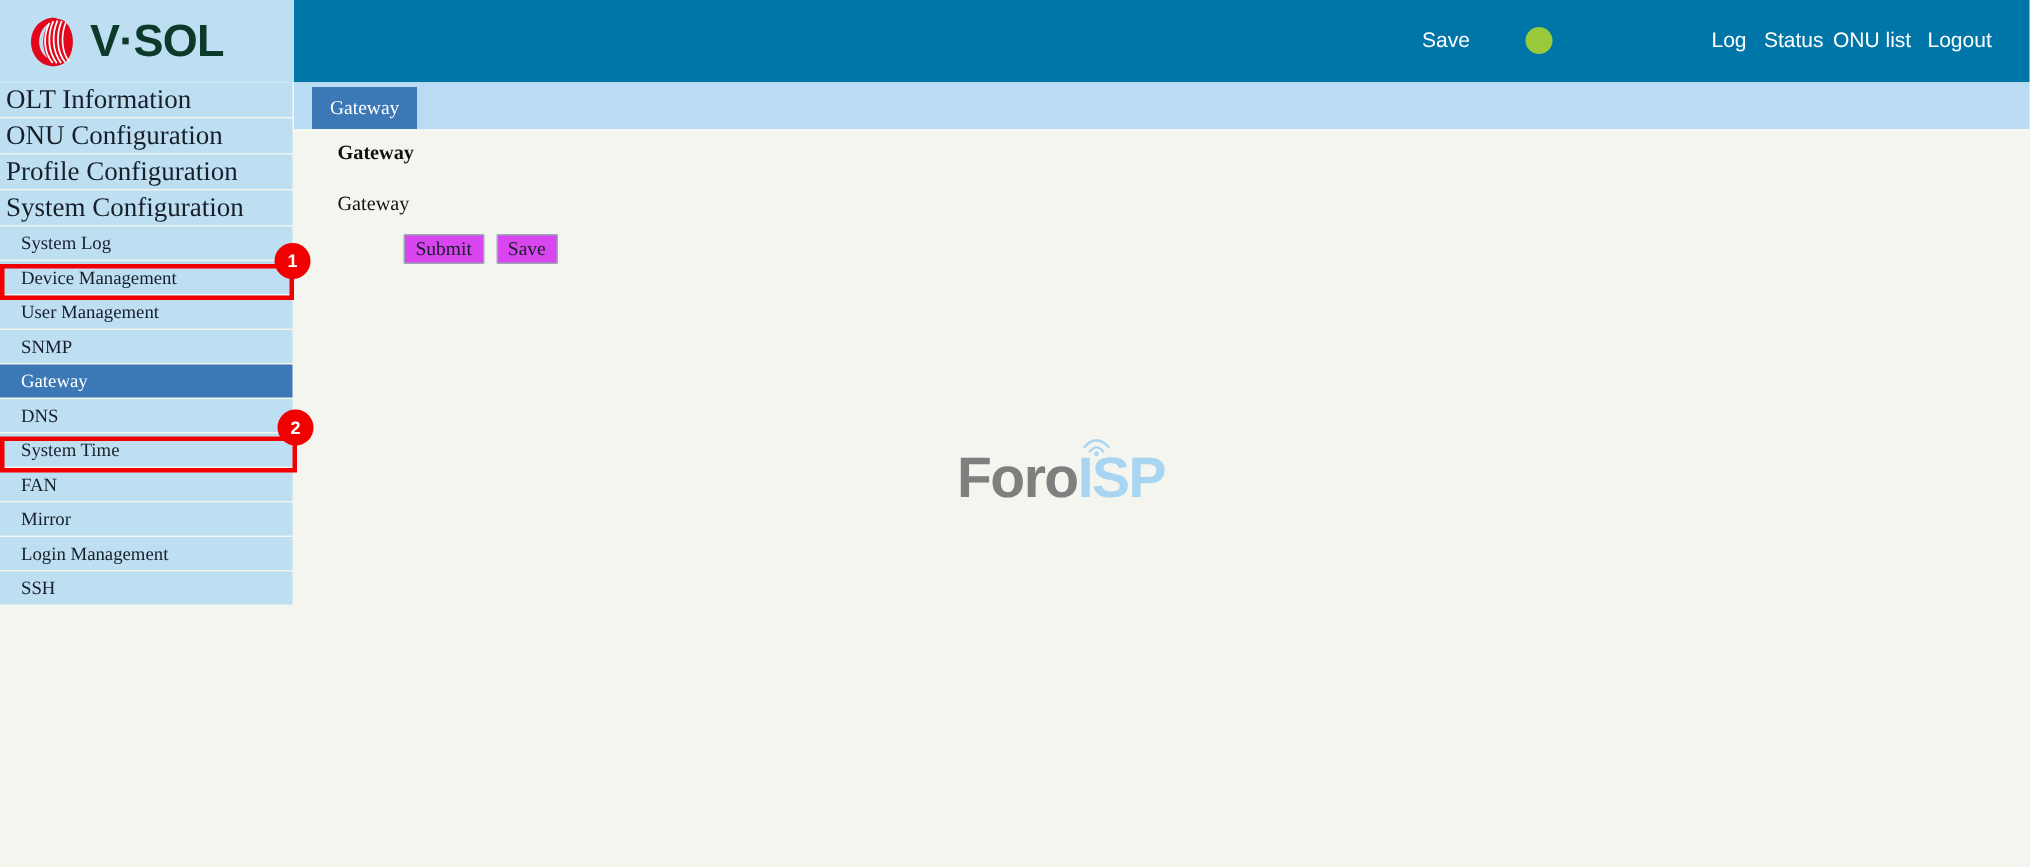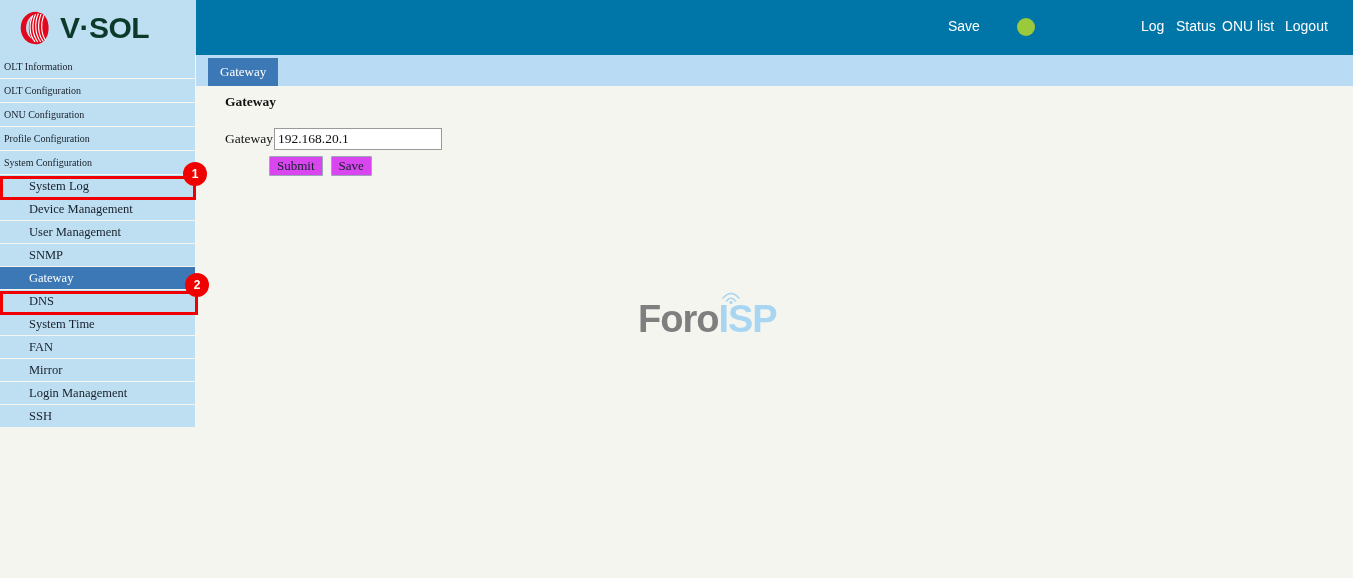--- a/index.html
+++ b/index.html
@@ -91,30 +91,30 @@
     background: #bedef2;
     color: #17202a;
     box-sizing: border-box;
     cursor: pointer;
     white-space: nowrap;
     overflow: hidden;
   }
   .nav-top {
     height: 23px;
     line-height: 23px;
-    font-size: 10px;
+    font-size: 18px;
     padding-left: 4px;
     margin-bottom: 1px;
     width: 195px;
   }
   .nav-sub {
     height: 22px;
     line-height: 22px;
     font-size: 12.5px;
-    padding-left: 29px;
+    padding-left: 14px;
     margin-bottom: 1px;
     width: 195px;
   }
   .nav-sub.selected {
     background: #3c78b5;
     color: #ffffff;
   }
 
   
   .anno-box {
@@ -281,21 +281,20 @@
     <div id="status-led"></div>
     <div class="topbar-link" id="log-link">Log</div>
     <div class="topbar-link" id="status-link">Status</div>
     <div class="topbar-link" id="onulist-link">ONU list</div>
     <div class="topbar-link" id="logout-link">Logout</div>
   </div>
 </div>
 
 <div id="sidebar">
   <div class="nav-item nav-top">OLT Information</div>
-  <div class="nav-item nav-top">OLT Configuration</div>
   <div class="nav-item nav-top">ONU Configuration</div>
   <div class="nav-item nav-top">Profile Configuration</div>
   <div class="nav-item nav-top">System Configuration</div>
 
   <div class="nav-item nav-sub">System Log</div>
   <div class="nav-item nav-sub">Device Management</div>
   <div class="nav-item nav-sub">User Management</div>
   <div class="nav-item nav-sub">SNMP</div>
   <div class="nav-item nav-sub selected">Gateway</div>
   <div class="nav-item nav-sub">DNS</div>
@@ -316,21 +315,20 @@
   <div id="tabstrip">
     <div id="tab-gateway">Gateway</div>
   </div>
 
   <div id="content">
 
     <div id="panel-title">Gateway</div>
 
     <div id="form-row">
       <span id="gateway-label">Gateway</span>
-      <input id="gateway-input" type="text" value="192.168.20.1" style="">
     </div>
 
     <div id="button-row">
       <button class="form-button">Submit</button>
       <button class="form-button">Save</button>
     </div>
 
     <div id="watermark">
       <div id="wm-text"><span id="wm-foro">Foro</span><span id="wm-isp">ISP</span></div>
       <svg id="wm-antenna" viewBox="0 0 34 26">

